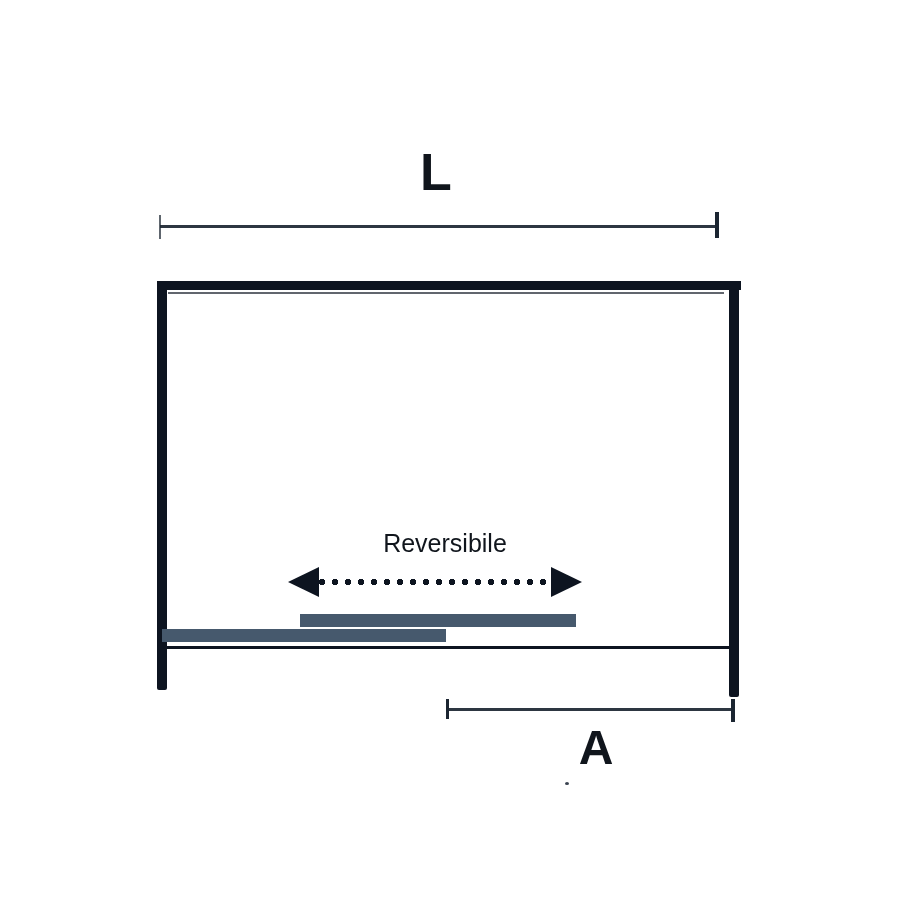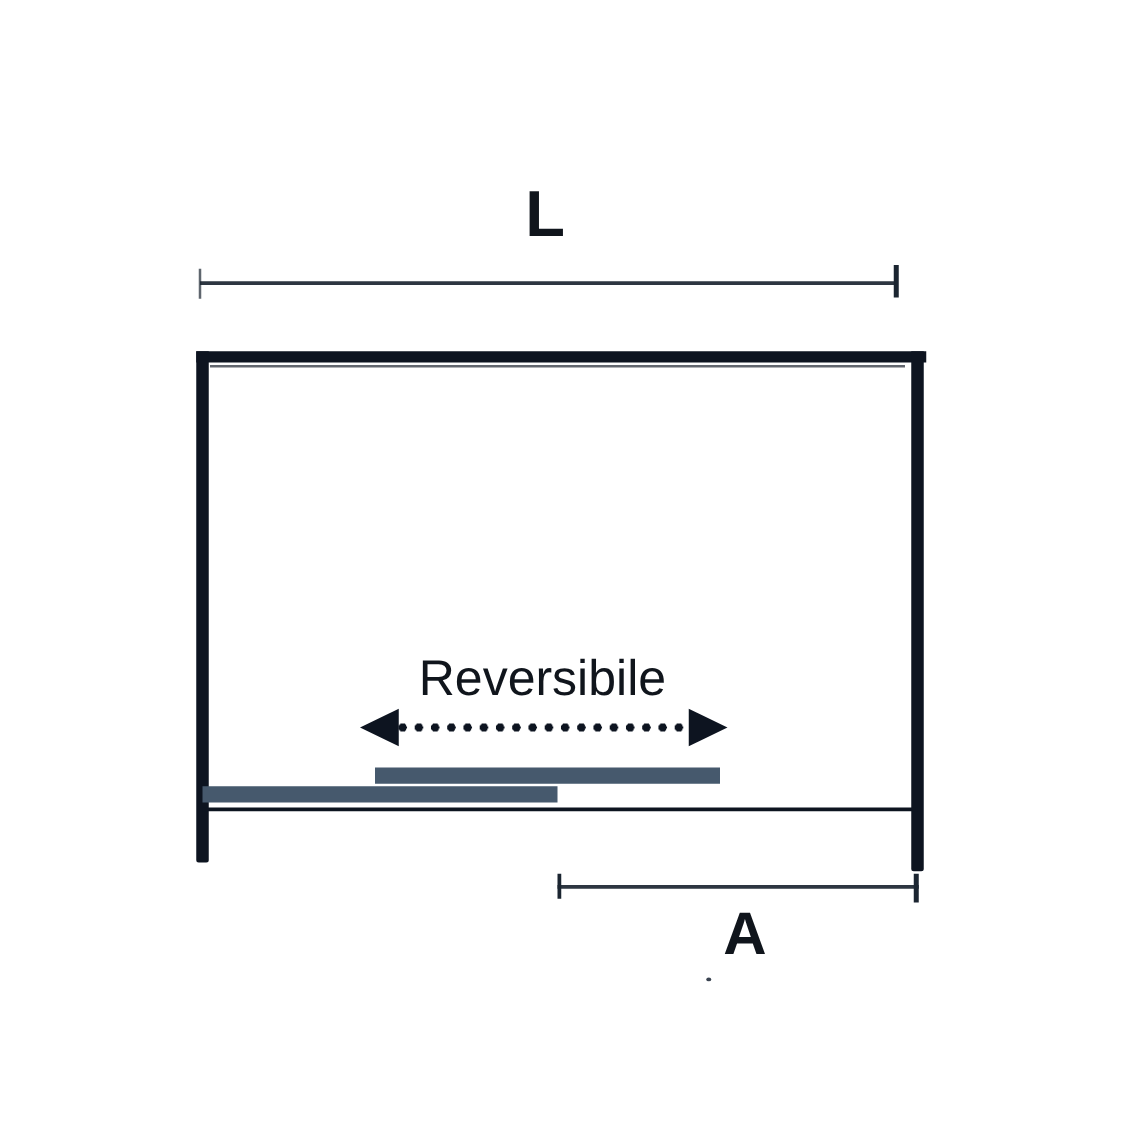--- a/index.html
+++ b/index.html
@@ -38,22 +38,22 @@
 
   
   .frame-top{left:157px;top:281px;width:584px;height:9px;background:var(--frame);}
   .frame-top-inner{left:168px;top:292px;width:556px;height:2px;background:var(--frame);opacity:.65;}
   .frame-left{left:157px;top:281px;width:10px;height:409px;background:var(--frame);border-radius:0 0 2px 2px;}
   .frame-right{left:729px;top:281px;width:10px;height:416px;background:var(--frame);border-radius:0 0 2px 2px;}
 
   
   .caption{
     left:335px;top:524px;width:220px;
-    font-size:40px;line-height:38px;
-    color:var(--text);
+    font-size:25px;line-height:38px;
+    color:var(--text);text-align:center;
   }
 
   
   .arrow{left:288px;top:567px;width:294px;height:30px;}
   .arrow .dots{
     position:absolute;left:30px;right:30px;top:11px;height:8px;
     background-image:radial-gradient(circle 3.5px at 4px 4px, var(--frame) 95%, transparent 100%);
     background-size:13px 8px;
     background-repeat:repeat-x;
   }

